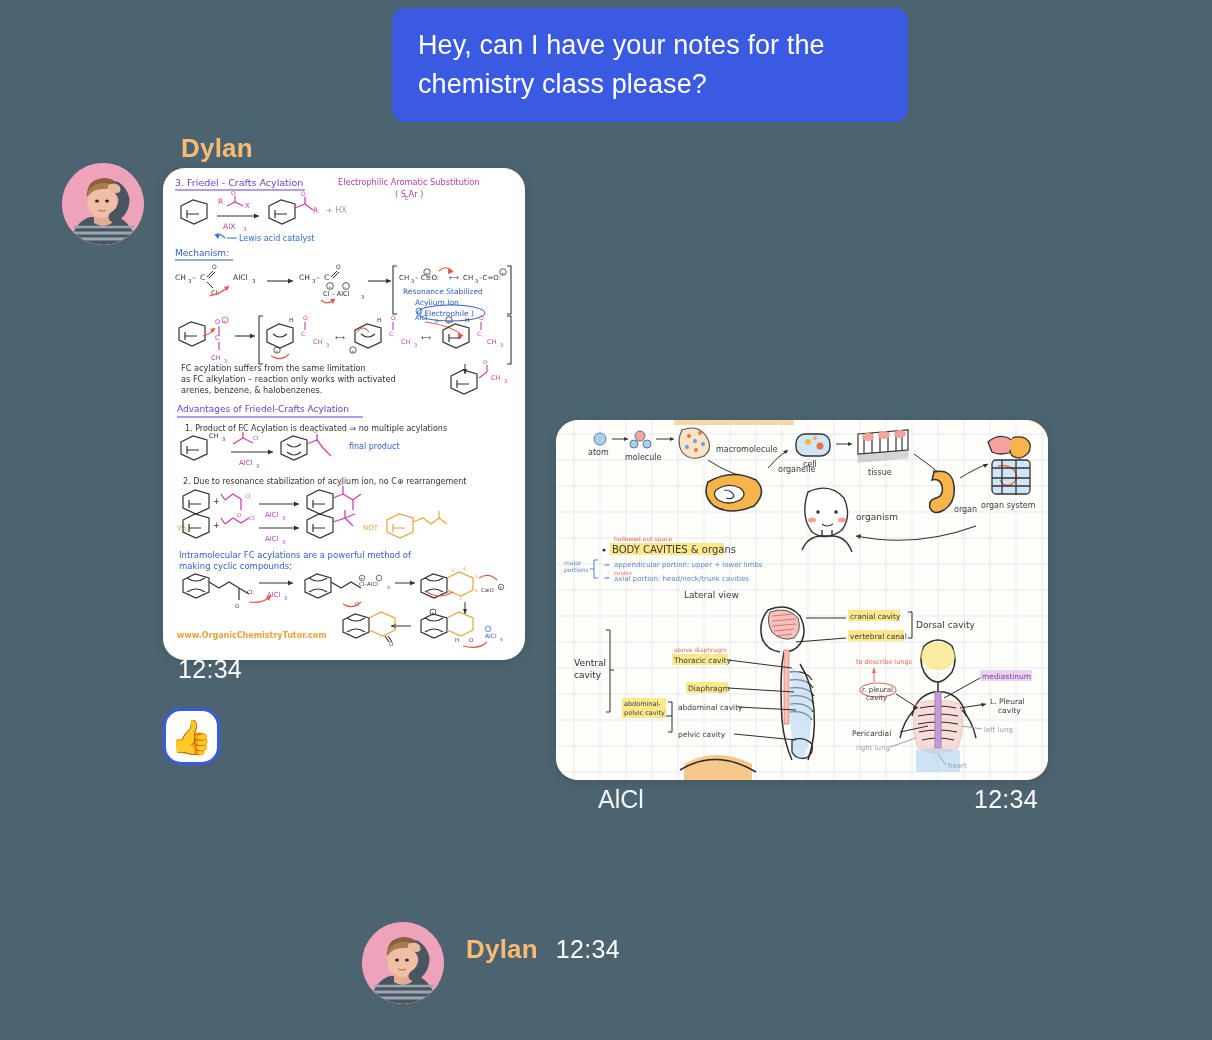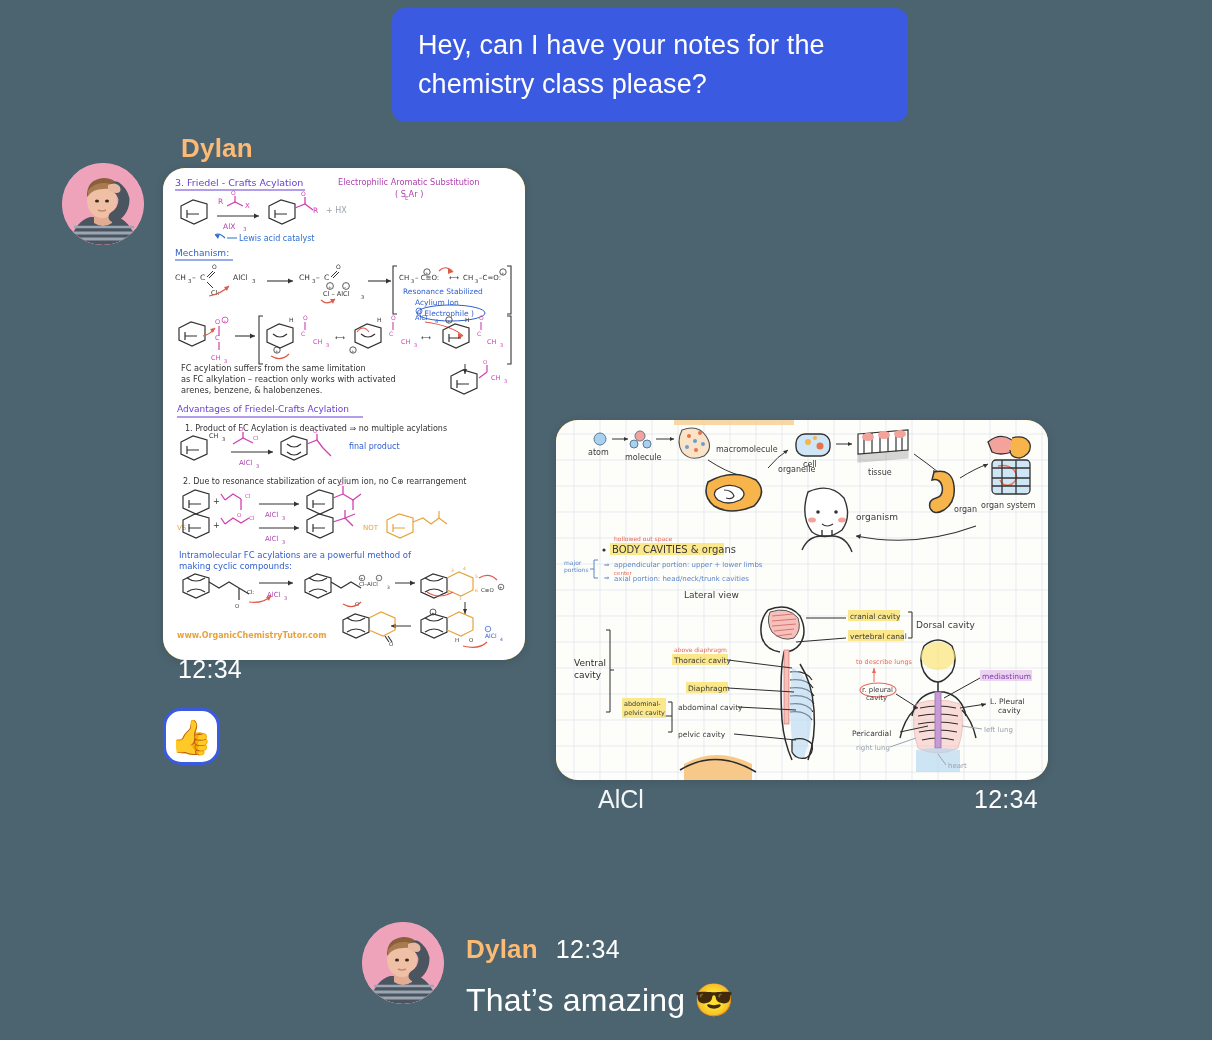--- a/index.html
+++ b/index.html
@@ -742,17 +742,16 @@
           <ellipse cx="45" cy="38" rx="2" ry="1.5" fill="#3a2a20"></ellipse>
           <path d="M36 47 Q40 49 44 47" stroke="#c08a72" stroke-width="1.4" fill="none"></path>
         </g>
       </svg>
     </div>
     <div>
       <div class="row" style="gap:18px; margin-top:12px;">
         <span class="sender-name">Dylan</span>
         <span class="timestamp">12:34</span>
       </div>
-      <div style="color:#ffffff; font-size:32px; margin-top:16px; letter-spacing:.2px;">That’s amazing 😎</div>
     </div>
   </div>
 
 </div>
 
 </body></html>

